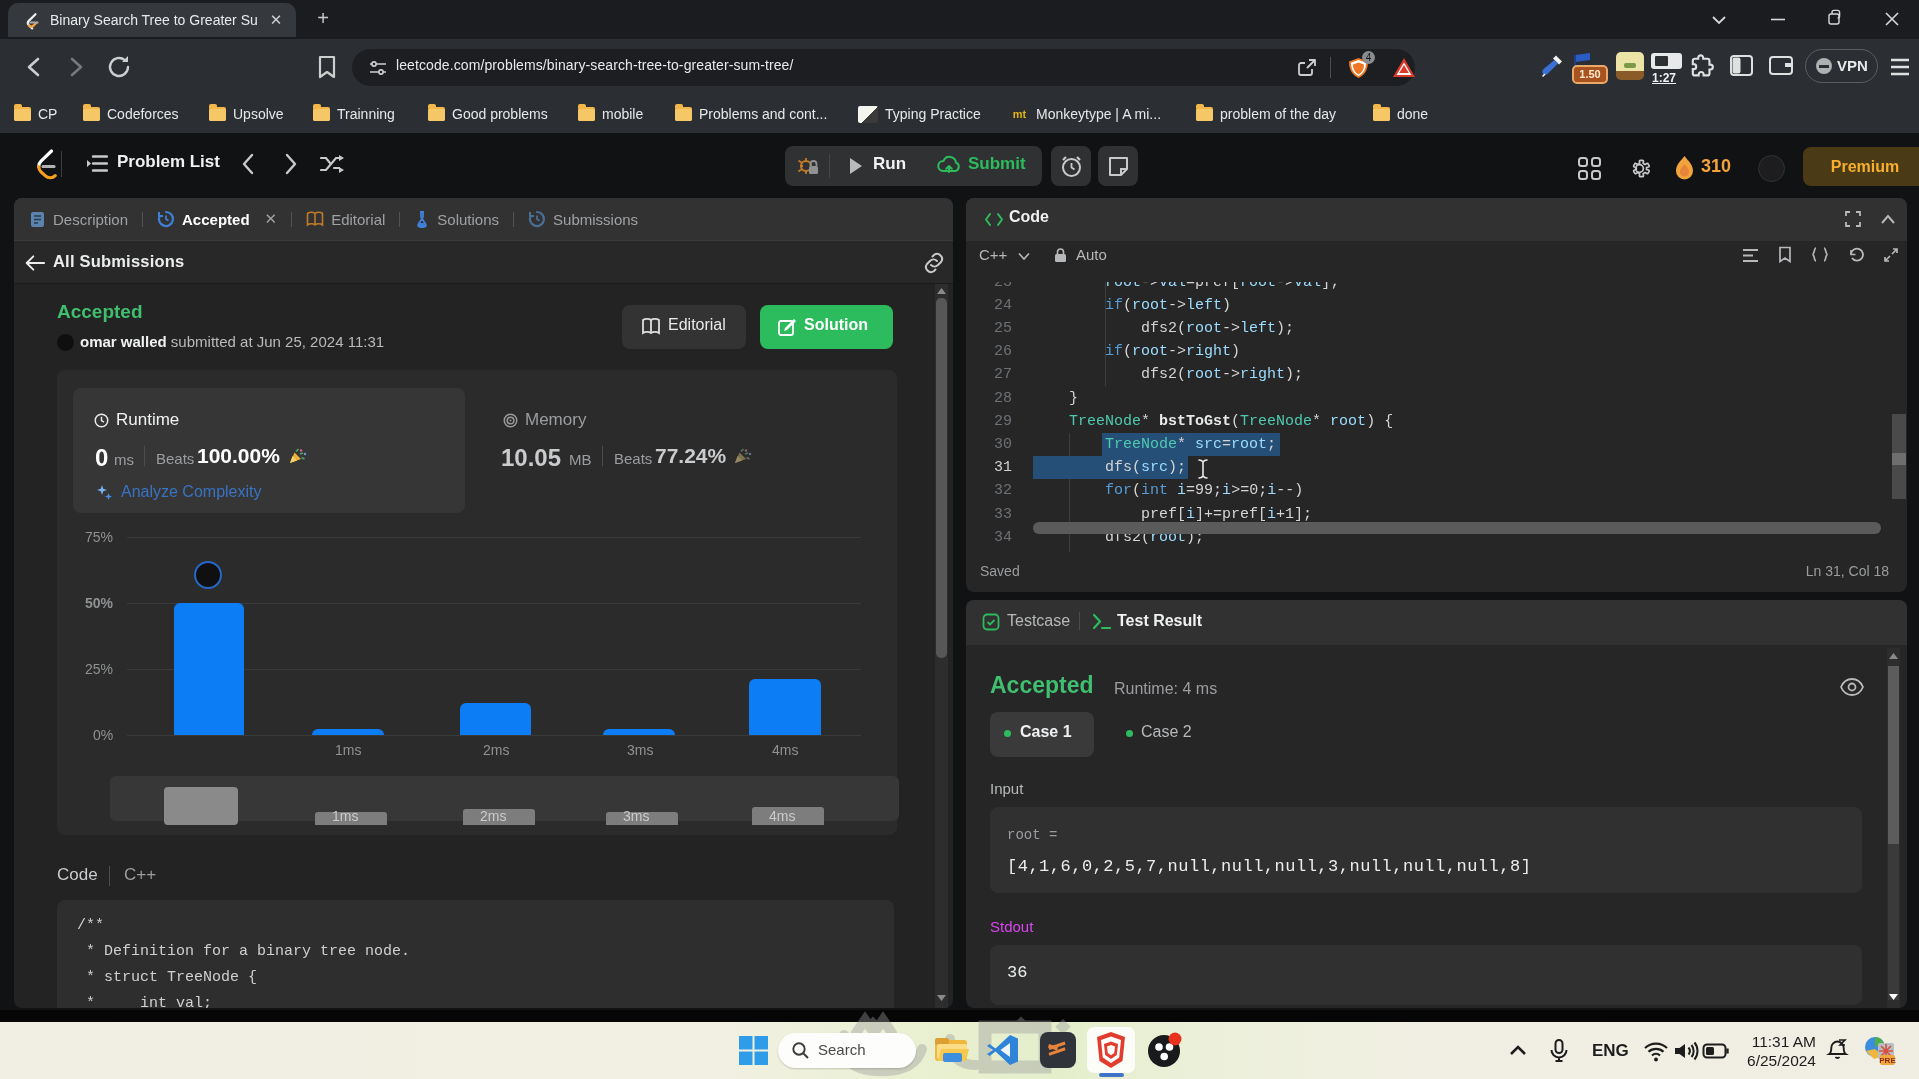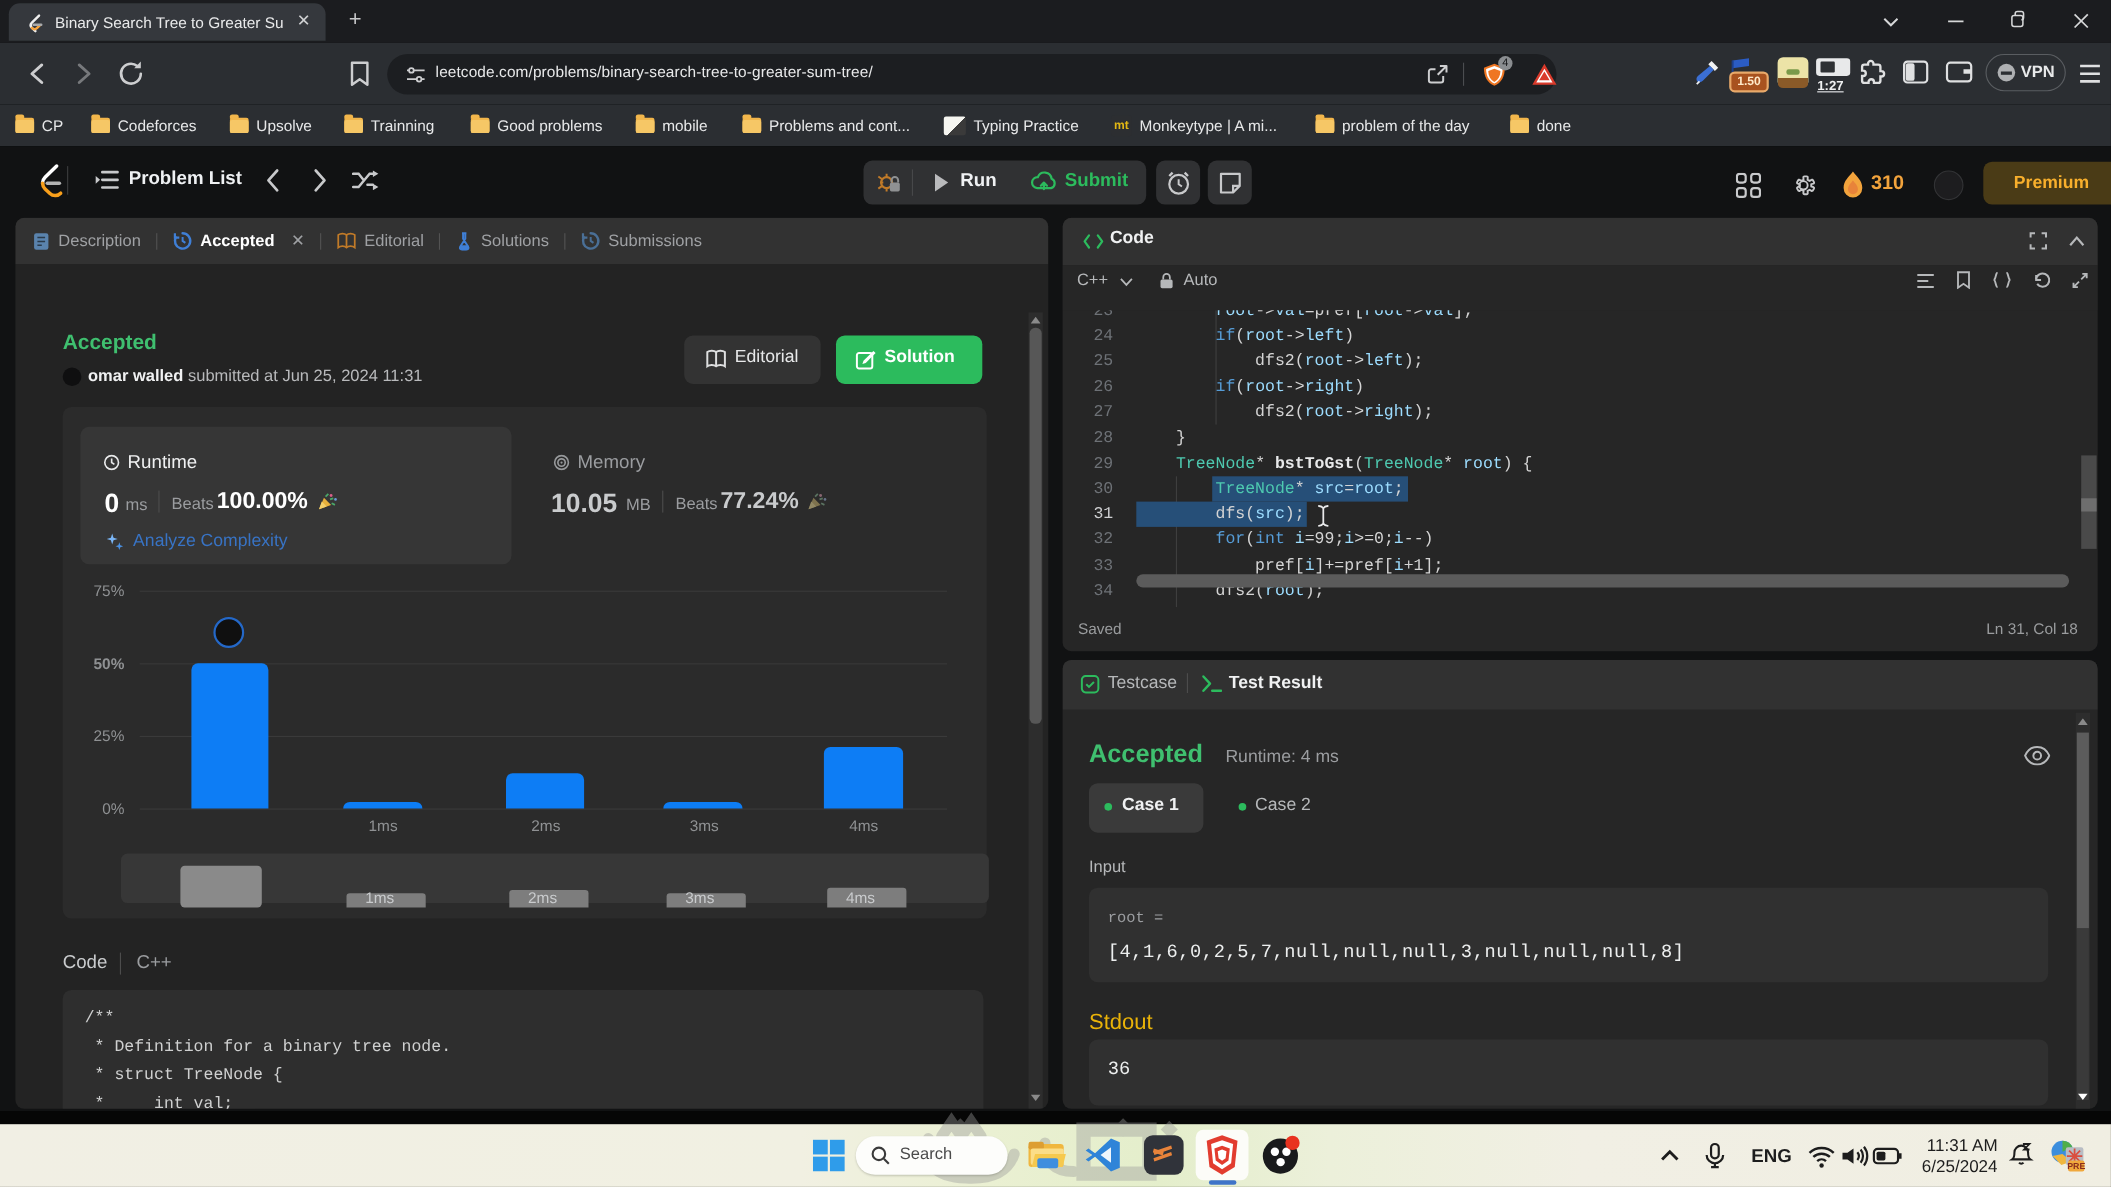--- a/index.html
+++ b/index.html
@@ -331,20 +331,30 @@
           </div>
         <div class="ldiv"></div>
         <div class="ltab">
             <svg width="18" height="18" viewBox="0 0 18 18">
               <path d="M9 2a7 7 0 1 1-6.2 3.7" stroke="#4a6f96" stroke-width="2.2" fill="none" stroke-linecap="round"></path>
               <path d="M2 2v4h4" fill="none" stroke="#4a6f96" stroke-width="2"></path>
               <path d="M9 5.5V9l2.5 1.8" stroke="#4a6f96" stroke-width="1.8" fill="none"></path>
             </svg>
             <span>Submissions</span>
           </div>
+      </div>
+      <div class="lsub">
+        <svg class="abs" style="left:11px;top:14px" width="20" height="16" viewBox="0 0 24 18">
+            <path d="M10 1 2 9l8 8M2 9h21" stroke="#eceeee" stroke-width="2.2" fill="none" stroke-linecap="round" stroke-linejoin="round"></path>
+          </svg>
+        <div class="abs" style="left:39px;top:11px;font-size:16.5px;font-weight:bold;letter-spacing:0.2px;">All Submissions</div>
+        <svg class="abs" style="left:908px;top:11px" width="24" height="22" viewBox="0 0 24 22">
+            <path d="M9 13a5 5 0 0 0 7 0l3-3a5 5 0 0 0-7-7l-1.5 1.5" stroke="#c8c9cb" stroke-width="2" fill="none" stroke-linecap="round"></path>
+            <path d="M15 9a5 5 0 0 0-7 0l-3 3a5 5 0 0 0 7 7l1.5-1.5" stroke="#c8c9cb" stroke-width="2" fill="none" stroke-linecap="round"></path>
+          </svg>
       </div>
       <div class="lbody">
         <div class="abs" style="left:43px;top:17px;font-size:19px;font-weight:bold;color:#3fbf6f;">Accepted</div>
         <div class="abs" style="left:43px;top:50px;width:17px;height:17px;border-radius:50%;background:#0f0f10;"></div>
         <div class="abs" style="left:66px;top:49px;font-size:15px;color:#b9babc;"><b style="color:#f0f1f2">omar walled</b> submitted at Jun 25, 2024 11:31</div>
         <div class="abs" style="left:608px;top:21px;width:124px;height:44px;background:#333333;border-radius:8px;">
           <svg class="abs" style="left:18px;top:12px" width="22" height="19" viewBox="0 0 22 19">
               <path d="M11 3C9 1.3 5 1.5 3 3v13c2-1.5 6-1.7 8 0 2-1.7 6-1.5 8 0V3c-2-1.5-6-1.7-8 0z" stroke="#dddedf" stroke-width="1.8" fill="none"></path>
               <path d="M11 3v13" stroke="#dddedf" stroke-width="1.8"></path>
             </svg>
@@ -565,21 +575,21 @@
         <span class="abs" style="left:14px;top:18px;width:7px;height:7px;border-radius:50%;background:#2cbb5d;"></span>
         <span class="abs" style="left:30px;top:11px;font-size:16px;font-weight:bold;color:#f0f1f2;">Case 1</span>
       </div>
       <span class="abs" style="left:160px;top:130px;width:7px;height:7px;border-radius:50%;background:#2cbb5d;"></span>
       <span class="abs" style="left:175px;top:123px;font-size:16px;color:#b6b8ba;">Case 2</span>
       <div class="abs" style="left:24px;top:180px;font-size:15px;color:#b6b8ba;">Input</div>
       <div class="inbox" style="top:207px;height:86px;">
         <div class="abs" style="left:17px;top:20px;font-size:14px;color:#9b9da0;">root =</div>
         <div class="abs" style="left:17px;top:50px;font-size:17px;color:#eceeee;letter-spacing:0.5px;">[4,1,6,0,2,5,7,null,null,null,3,null,null,null,8]</div>
       </div>
-      <div class="abs" style="left:24px;top:318px;font-size:20px;color:#eab308;">Stdout</div>
+      <div class="abs" style="left:24px;top:318px;font-size:15px;color:#d946ef;">Stdout</div>
       <div class="inbox" style="top:345px;height:60px;">
         <div class="abs" style="left:17px;top:18px;font-size:17px;color:#eceeee;">36</div>
       </div>
 
       <div class="abs" style="left:921px;top:48px;width:13px;height:360px;background:#2d2d2d;"></div>
       <svg class="abs" style="left:923px;top:53px" width="9" height="7">
           <path d="M0 6 4.5 0 9 6z" fill="#8a8a8a"></path>
         </svg>
       <div class="abs" style="left:922px;top:66px;width:11px;height:178px;background:#5c5c5c;"></div>
       <div class="abs" style="left:922px;top:244px;width:11px;height:156px;background:#3a3a3a;"></div>

